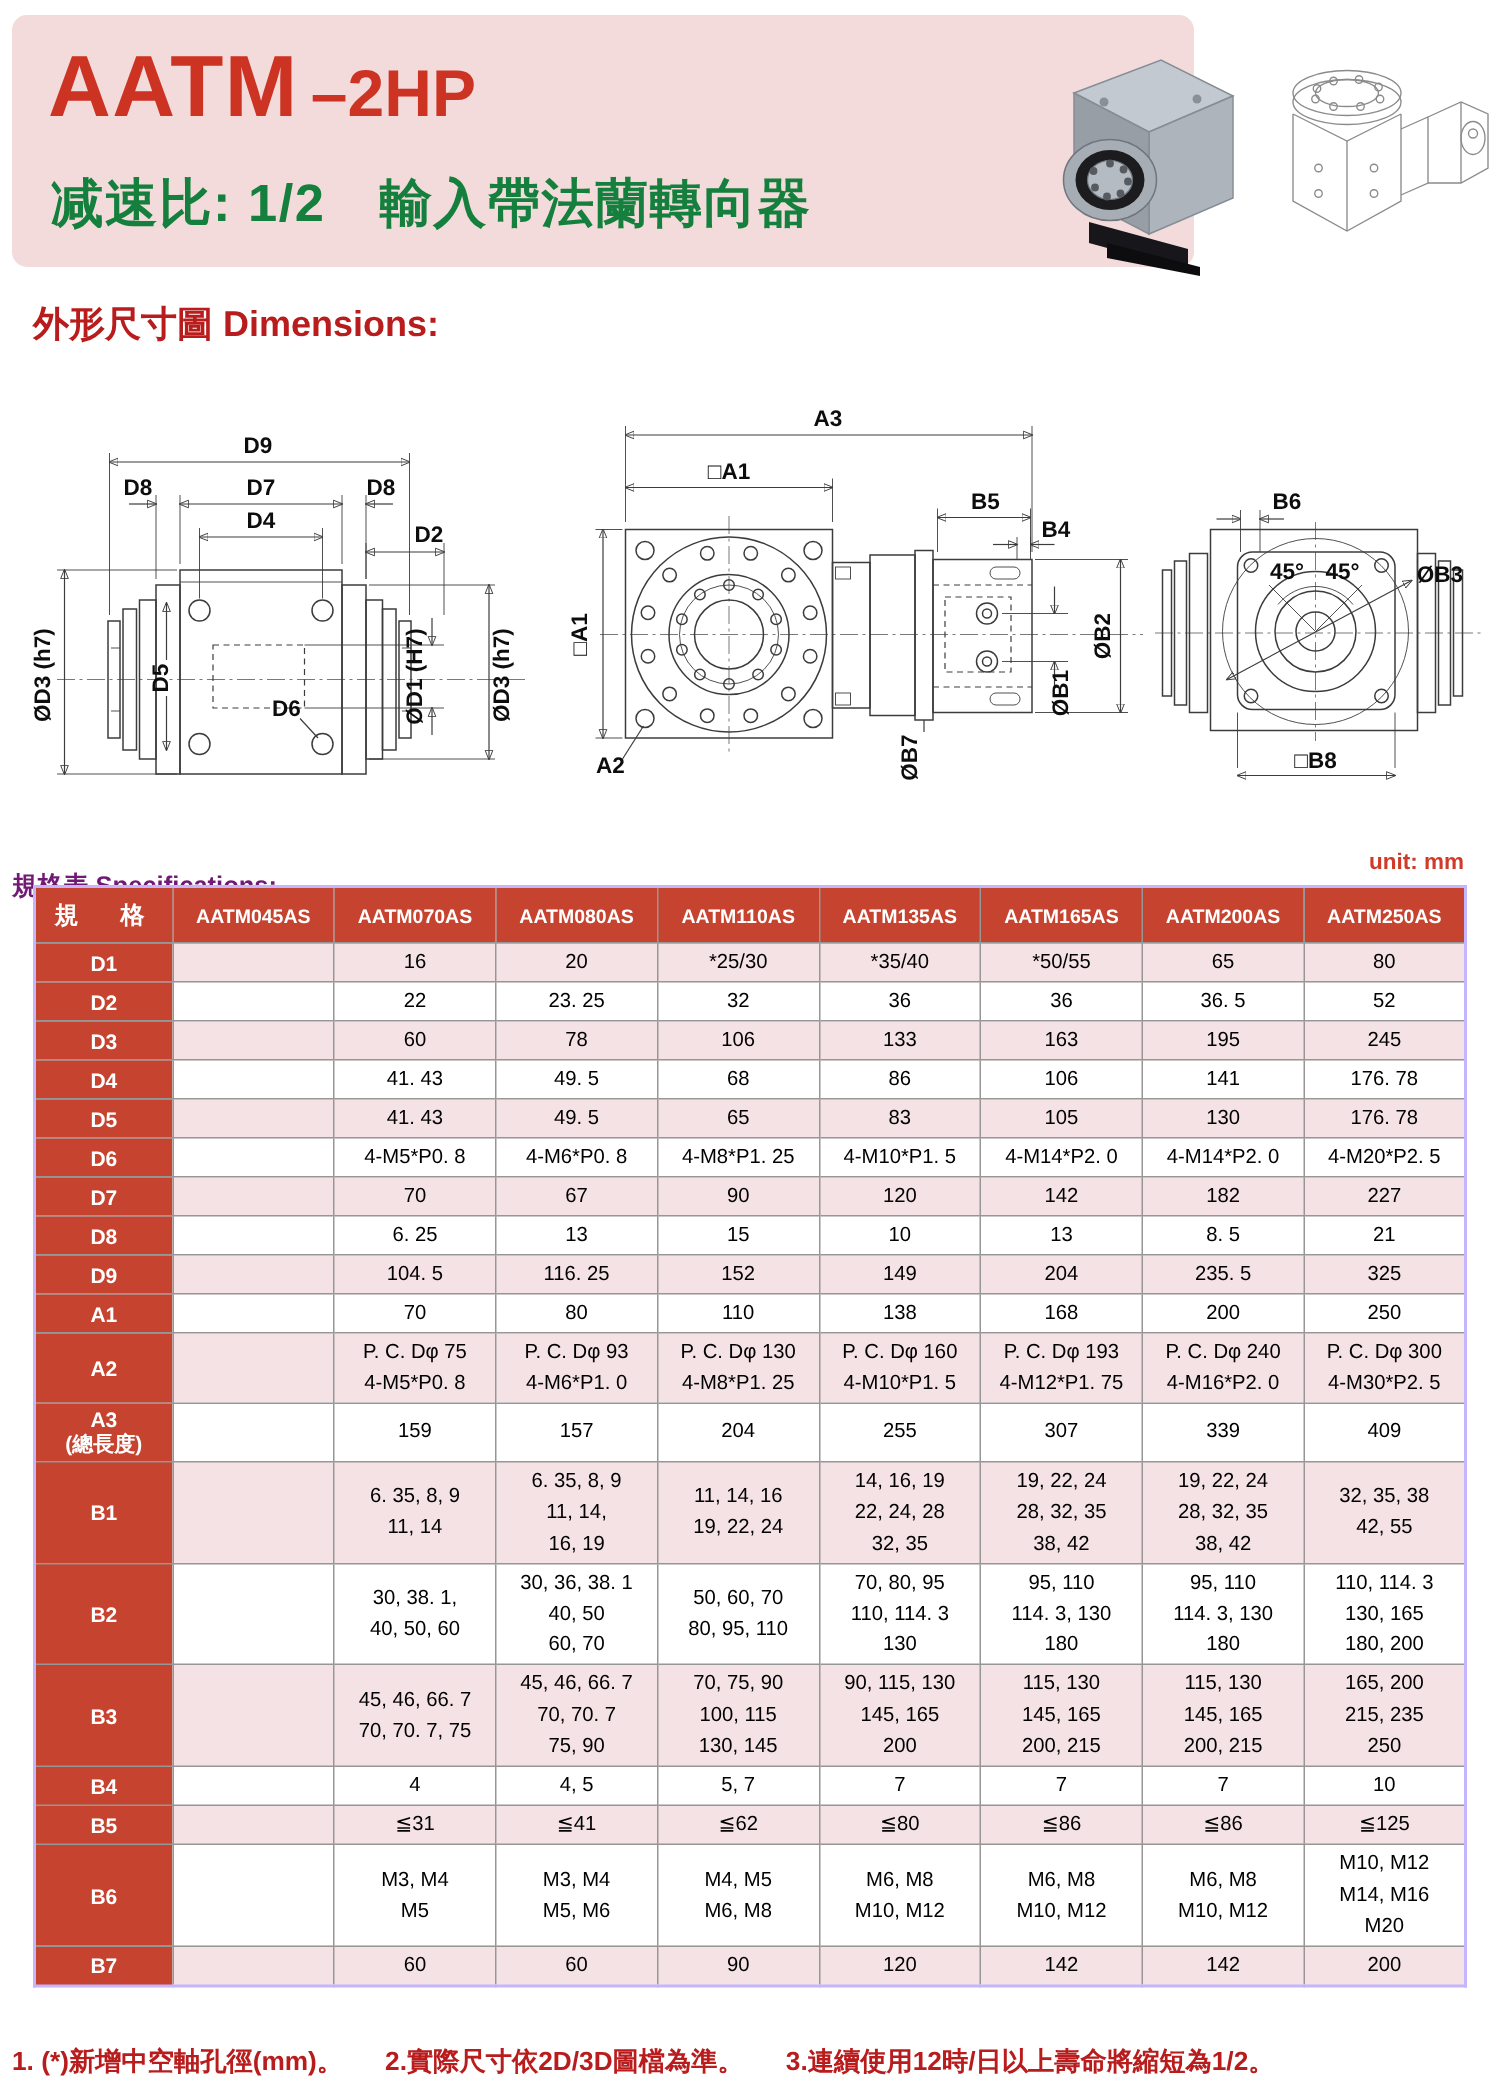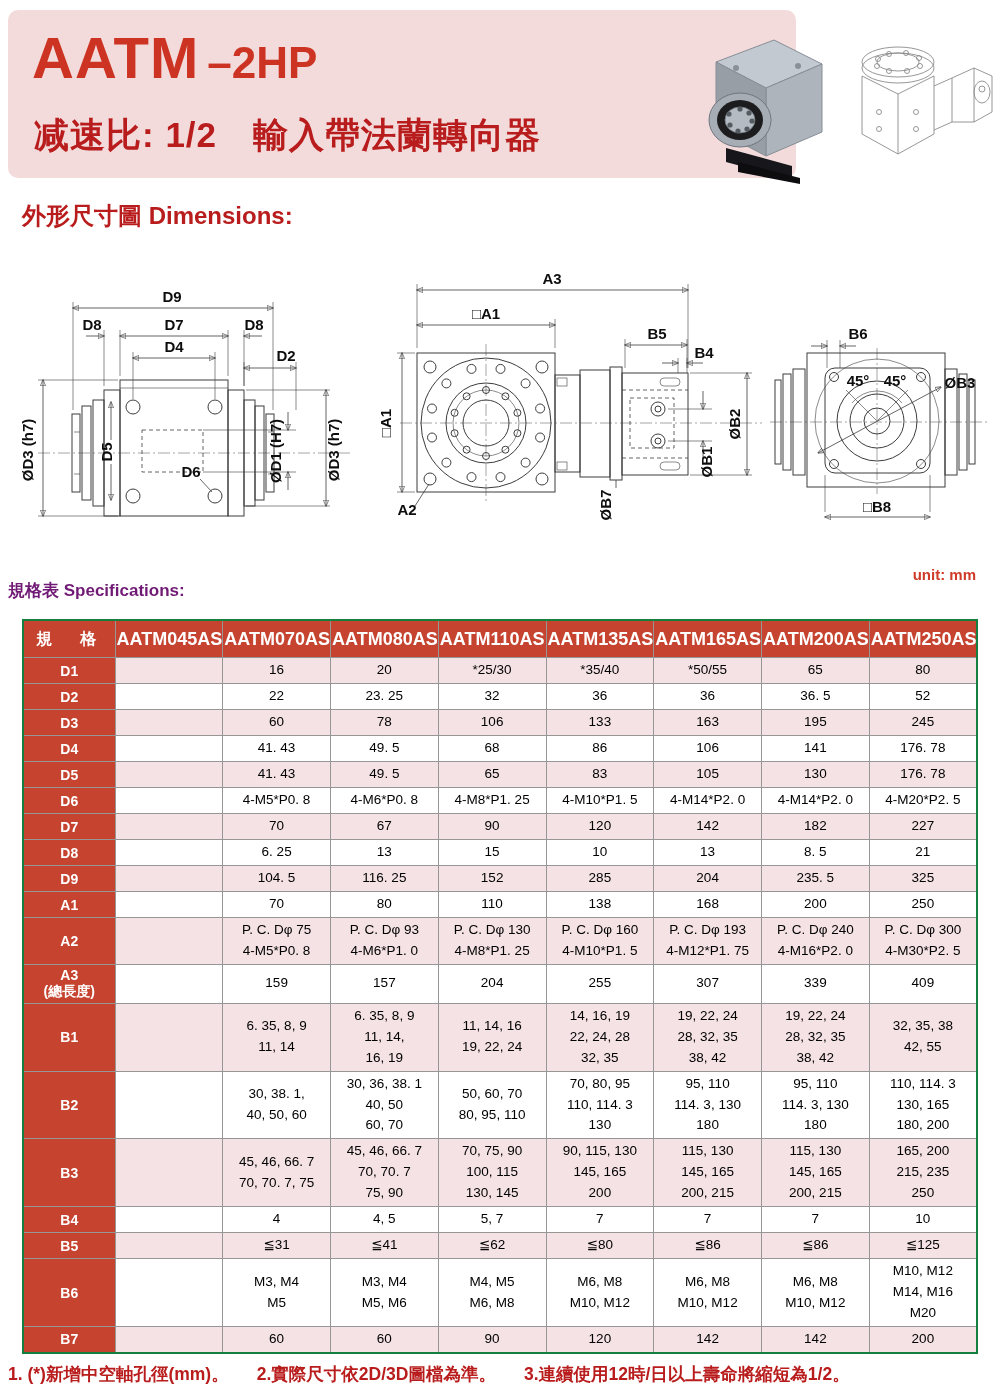--- a/index.html
+++ b/index.html
@@ -5,21 +5,21 @@
   html,body{margin:0;padding:0;background:#fff;}
   .page{position:relative;width:1000px;height:1399px;background:#ffffff;overflow:hidden;
         font-family:"Liberation Sans",sans-serif;}
 
   
   .banner{position:absolute;left:8px;top:10px;width:788px;height:168px;background:#f3dbdb;border-radius:10px;}
   .title-line1{position:absolute;left:24px;top:14px;display:flex;align-items:baseline;gap:8px;color:#cd3322;white-space:nowrap;}
   .t-model{font-size:58px;font-weight:bold;letter-spacing:1px;}
   .t-hp{font-size:44px;font-weight:bold;}
   .t-cn{font-size:41px;font-weight:bold;letter-spacing:2px;}
-  .title-line2{position:absolute;left:26px;top:102px;font-size:35px;font-weight:bold;color:#b91c1c;letter-spacing:1px;white-space:nowrap;}
+  .title-line2{position:absolute;left:26px;top:102px;font-size:35px;font-weight:bold;color:#15803d;letter-spacing:1px;white-space:nowrap;}
 
   
   .dim-heading{position:absolute;left:22px;top:200px;font-size:24px;font-weight:bold;color:#b91c1c;}
   .specs-heading{position:absolute;left:8px;top:563px;font-size:17px;font-weight:bold;color:#701a75;margin-top:16px;}
   .unit-label{position:absolute;right:24px;top:566px;font-size:15px;font-weight:bold;color:#d03a28;}
 
   
   svg.diagrams{position:absolute;left:0;top:250px;}
   svg.diagrams line,svg.diagrams rect,svg.diagrams circle,svg.diagrams path,svg.diagrams ellipse{
       fill:none;stroke:#3c3c3c;stroke-width:1;}
@@ -30,24 +30,24 @@
   svg.diagrams text{fill:#0d0d0d;stroke:none;font-family:"Liberation Sans",sans-serif;
       font-size:15px;font-weight:bold;text-anchor:middle;}
 
   
   .photo3d,.wireframe{position:absolute;}
   .photo3d{left:686px;top:12px;}
   .wireframe{left:826px;top:24px;}
 
   
   table.specs{position:absolute;left:22px;top:590px;width:956px;border-collapse:collapse;
-      table-layout:fixed;border:2px solid #15803d;margin-top:29px;}
+      table-layout:fixed;border:2px solid #c4b5fd;}
   table.specs th,table.specs td{border:1px solid #969696;text-align:center;vertical-align:middle;
       white-space:pre-line;padding:2px 1px;}
-  table.specs thead th{background:#c5432f;color:#ffffff;font-size:18px;font-weight:bold;height:32px;letter-spacing:0px;}
+  table.specs thead th{background:#c5432f;color:#ffffff;font-size:13px;font-weight:bold;height:32px;letter-spacing:0px;}
   table.specs thead th:first-child{font-size:16px;letter-spacing:6px;}
   table.specs th.row-label{background:#c5432f;color:#ffffff;font-size:14px;font-weight:bold;}
   table.specs col.c0{width:92px;}
   table.specs td{font-size:13.5px;color:#000;line-height:1.55;font-weight:500;}
   tr.zebra-pink td{background:#f5e2e5;}
   tr.zebra-white td{background:#ffffff;}
   table.specs tbody tr{height:26px;}
 
   
   .footnotes{position:absolute;left:8px;top:1362px;width:986px;font-size:17.5px;color:#b91c1c;
@@ -466,21 +466,21 @@
           <td>13</td>
           <td>8. 5</td>
           <td>21</td>
         </tr>
         <tr class="zebra-pink">
           <th class="row-label">D9</th>
           <td></td>
           <td>104. 5</td>
           <td>116. 25</td>
           <td>152</td>
-          <td>285</td>
+          <td>149</td>
           <td>204</td>
           <td>235. 5</td>
           <td>325</td>
         </tr>
         <tr class="zebra-white">
           <th class="row-label">A1</th>
           <td></td>
           <td>70</td>
           <td>80</td>
           <td>110</td>

